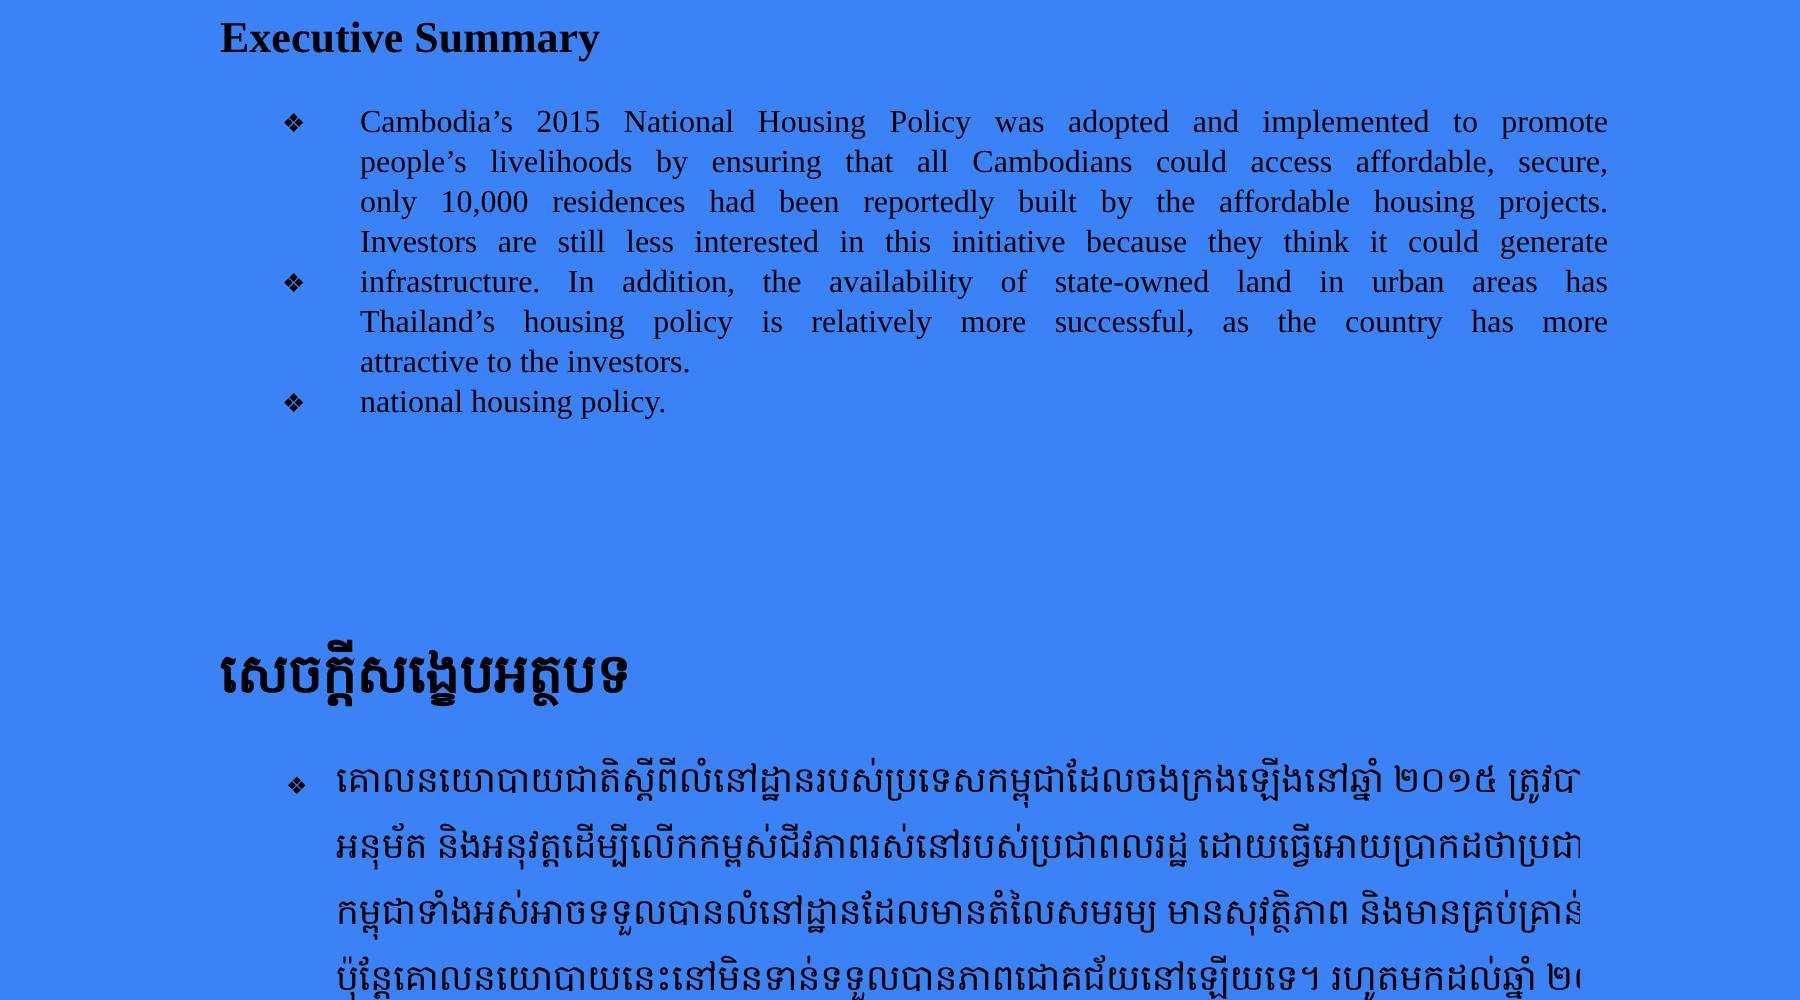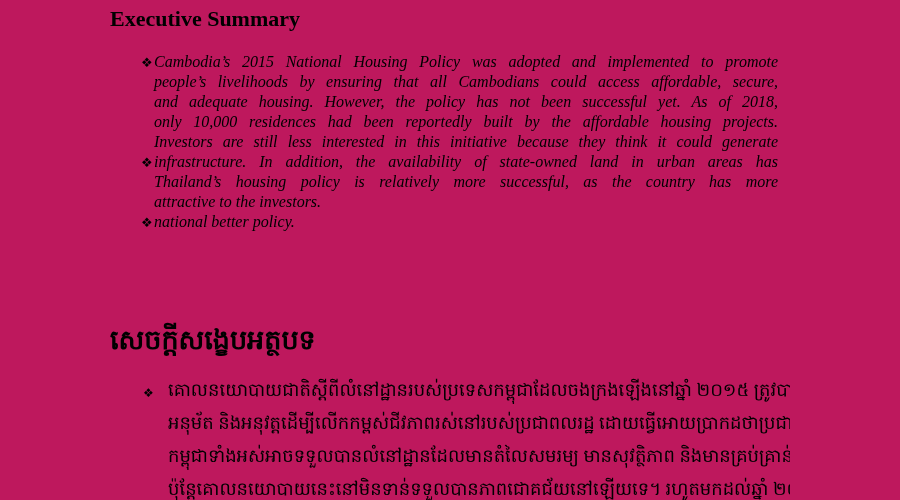--- a/index.html
+++ b/index.html
@@ -4,21 +4,21 @@
 <style>
   html, body {
     margin: 0;
     padding: 0;
     background: #ffffff;
   }
   .page {
     position: relative;
     width: 900px;
     height: 500px;
-    background: #be185d;
+    background: #3b82f6;
     color: #000000;
     overflow: hidden;
     font-family: "Liberation Serif", serif;
   }
   .en-heading {
     position: absolute;
     left: 110px;
     top: 4px;
     margin: 0;
     font-family: "Liberation Serif", serif;
@@ -39,41 +39,40 @@
   .marker {
     position: absolute;
     left: 0;
     top: 2px;
     font-family: "DejaVu Sans", sans-serif;
     font-size: 13px;
     line-height: 18px;
     color: #000000;
   }
   .lines {
-    margin-left: 13px;
+    margin-left: 39px;
     width: 624px;
-    font-style: italic;
   }
   .jline {
     font-family: "Liberation Serif", serif;
     font-size: 16px;
     line-height: 20px;
     text-align: justify;
     text-align-last: justify;
     color: #000000;
   }
   .jline.end {
     text-align-last: left;
   }
   .km-heading {
     position: absolute;
     left: 110px;
     top: 318px;
     margin: 0;
-    font-family: Liberation Serif, serif;
+    font-family: Liberation Mono, monospace;
     font-size: 27px;
     font-weight: bold;
     line-height: 44px;
     color: #000000;
   }
   .km-list {
     position: absolute;
     left: 143px;
     top: 374px;
     width: 652px;
@@ -104,39 +103,38 @@
 
   <h1 class="en-heading">Executive Summary</h1>
 
   <div class="en-list">
 
     <div class="item">
       <span class="marker">❖</span>
       <div class="lines">
         <div class="jline">Cambodia’s 2015 National Housing Policy was adopted and implemented to promote</div>
         <div class="jline">people’s livelihoods by ensuring that all Cambodians could access affordable, secure,</div>
-        <div class="jline">and adequate housing. However, the policy has not been successful yet. As of 2018,</div>
         <div class="jline">only 10,000 residences had been reportedly built by the affordable housing projects.</div>
         <div class="jline">Investors are still less interested in this initiative because they think it could generate</div>
       </div>
     </div>
 
     <div class="item">
       <span class="marker">❖</span>
       <div class="lines">
         <div class="jline">infrastructure. In addition, the availability of state-owned land in urban areas has</div>
         <div class="jline">Thailand’s housing policy is relatively more successful, as the country has more</div>
         <div class="jline end">attractive to the investors.</div>
       </div>
     </div>
 
     <div class="item">
       <span class="marker">❖</span>
       <div class="lines">
-        <div class="jline end">national better policy.</div>
+        <div class="jline end">national housing policy.</div>
       </div>
     </div>
 
   </div>
 
   <h2 class="km-heading">សេចក្តីសង្ខេបអត្ថបទ</h2>
 
   <div class="km-list">
     <div class="item">
       <span class="marker">❖</span>

